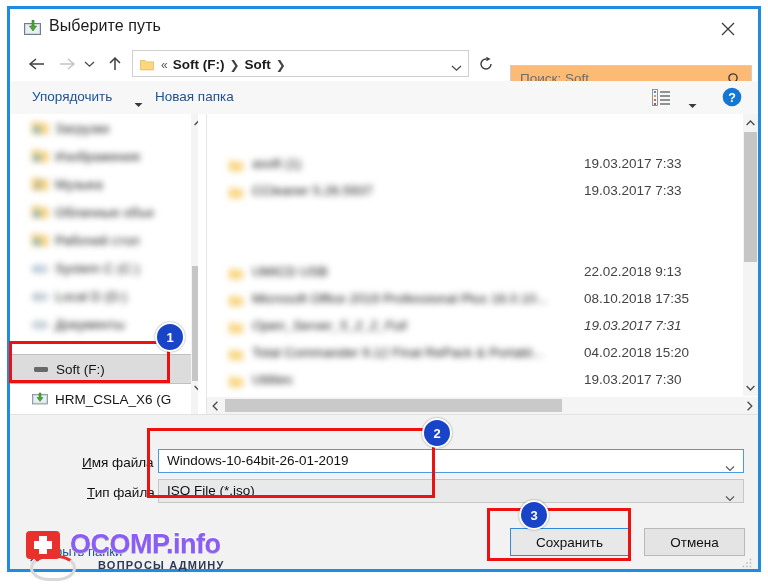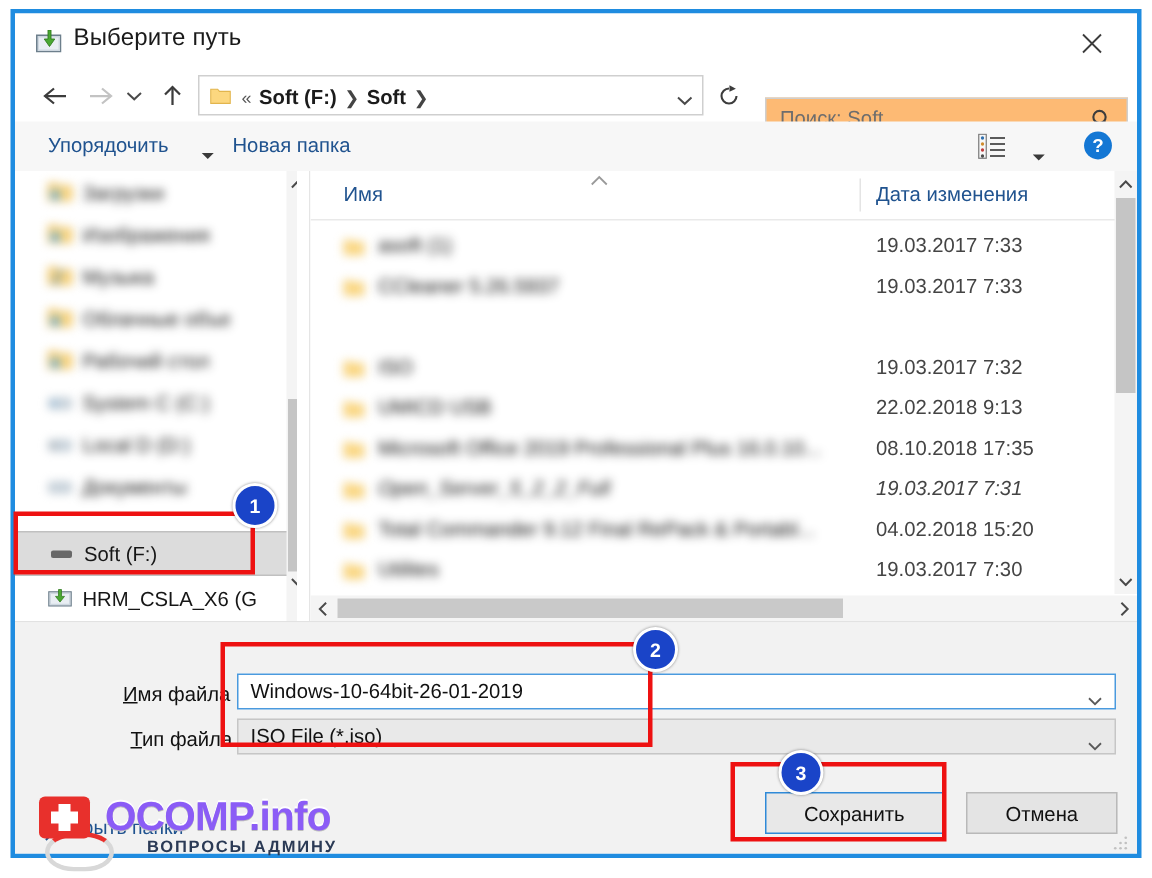--- a/index.html
+++ b/index.html
@@ -418,58 +418,39 @@
             <svg width="9" height="6" viewBox="0 0 9 6">
                 <path d="M0.6 1 L4.5 5 L8.4 1" fill="none" stroke="#4a4a4a" stroke-width="1.3"></path>
               </svg>
           </div>
         </div>
       </div>
 
       <div class="splitter"></div>
 
       <div class="listpane">
-        <div class="colhead">
-          <span class="ch-sort">
-            <svg width="13" height="9" viewBox="0 0 13 9">
-                <path d="M1.5 7 L6.5 2 L11.5 7" fill="none" stroke="#9a9a9a" stroke-width="1.2"></path>
-              </svg>
-          </span>
-          <span class="ch ch-name">Имя</span>
-          <span class="ch-div"></span>
-          <span class="ch ch-date">Дата изменения</span>
-        </div>
 
         <div class="rows">
           <div class="row" style="top:6px;">
             <span class="r-ico blurred">
               <svg width="14" height="12" viewBox="0 0 14 12">
                   <path d="M0.5 1.2h4.4l1.1 1.3h7.5v8.2H0.5Z" fill="#fcd77f" stroke="#e2b54d" stroke-width="0.6"></path>
                 </svg>
             </span>
             <span class="r-name blurred">asoft (1)</span>
             <span class="r-date">19.03.2017 7:33</span>
           </div>
           <div class="row" style="top:33px;">
             <span class="r-ico blurred">
               <svg width="14" height="12" viewBox="0 0 14 12">
                   <path d="M0.5 1.2h4.4l1.1 1.3h7.5v8.2H0.5Z" fill="#fcd77f" stroke="#e2b54d" stroke-width="0.6"></path>
                 </svg>
             </span>
             <span class="r-name blurred">CCleaner 5.26.5937</span>
             <span class="r-date">19.03.2017 7:33</span>
-          </div>
-          <div class="row" style="top:87px;">
-            <span class="r-ico blurred">
-              <svg width="14" height="12" viewBox="0 0 14 12">
-                  <path d="M0.5 1.2h4.4l1.1 1.3h7.5v8.2H0.5Z" fill="#fcd77f" stroke="#e2b54d" stroke-width="0.6"></path>
-                </svg>
-            </span>
-            <span class="r-name blurred">ISO</span>
-            <span class="r-date">19.03.2017 7:32</span>
           </div>
           <div class="row" style="top:114px;">
             <span class="r-ico blurred">
               <svg width="14" height="12" viewBox="0 0 14 12">
                   <path d="M0.5 1.2h4.4l1.1 1.3h7.5v8.2H0.5Z" fill="#fcd77f" stroke="#e2b54d" stroke-width="0.6"></path>
                 </svg>
             </span>
             <span class="r-name blurred">UMICD USB</span>
             <span class="r-date">22.02.2018 9:13</span>
           </div>

